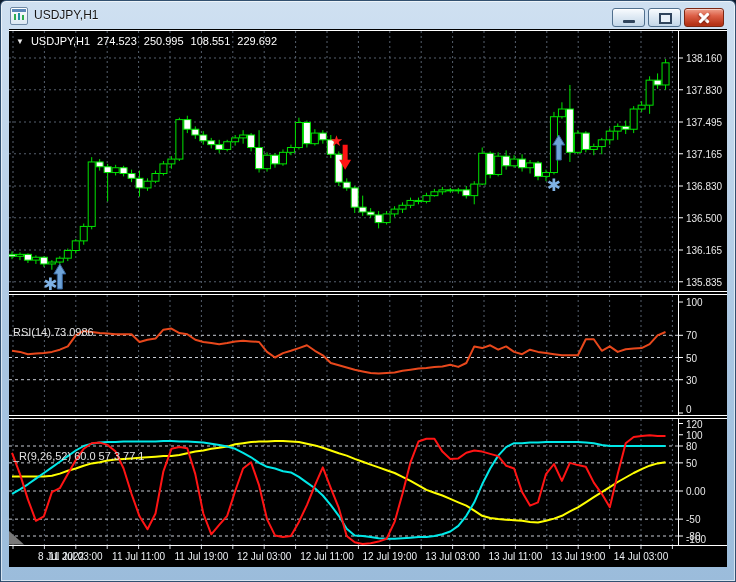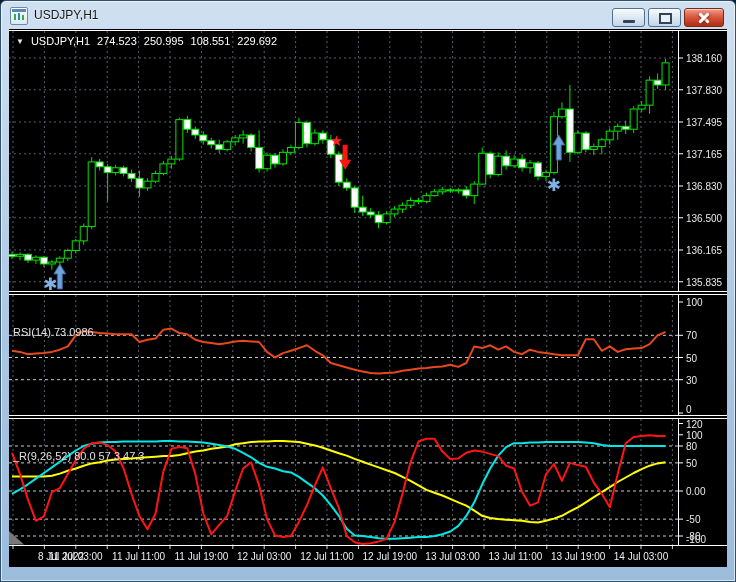--- a/index.html
+++ b/index.html
@@ -382,21 +382,21 @@
           <line x1="669" y1="43.875" x2="674" y2="43.875" stroke="#ffffff"></line>
           <text x="677" y="47.875" fill="#e8e8e8" font-size="10">50</text>
           <line x1="669" y1="72" x2="674" y2="72" stroke="#ffffff"></line>
           <text x="677" y="76" fill="#e8e8e8" font-size="10">0.00</text>
           <line x1="669" y1="100.125" x2="674" y2="100.125" stroke="#ffffff"></line>
           <text x="677" y="104.125" fill="#e8e8e8" font-size="10">-50</text>
           <line x1="669" y1="117" x2="674" y2="117" stroke="#ffffff"></line>
           <text x="677" y="121" fill="#e8e8e8" font-size="10">-80</text>
           <text x="677" y="124" fill="#e8e8e8" font-size="10">-100</text>
         </svg>
-      <div class="ind-label">_R(9,26,52) 80.0 57.3 47.3</div>
+      <div class="ind-label">_R(9,26,52) 60.0 57.3 77.1</div>
     </div>
 
     <div id="time-axis">
       <svg id="svg-time" width="718" height="21">
           <line x1="4" y1="0" x2="4" y2="3" stroke="#d2d6dc"></line>
           <line x1="35.4" y1="0" x2="35.4" y2="3" stroke="#d2d6dc"></line>
           <line x1="66.8" y1="0" x2="66.8" y2="3" stroke="#d2d6dc"></line>
           <line x1="98.19999999999999" y1="0" x2="98.19999999999999" y2="3" stroke="#d2d6dc"></line>
           <line x1="129.6" y1="0" x2="129.6" y2="3" stroke="#d2d6dc"></line>
           <line x1="161" y1="0" x2="161" y2="3" stroke="#d2d6dc"></line>

